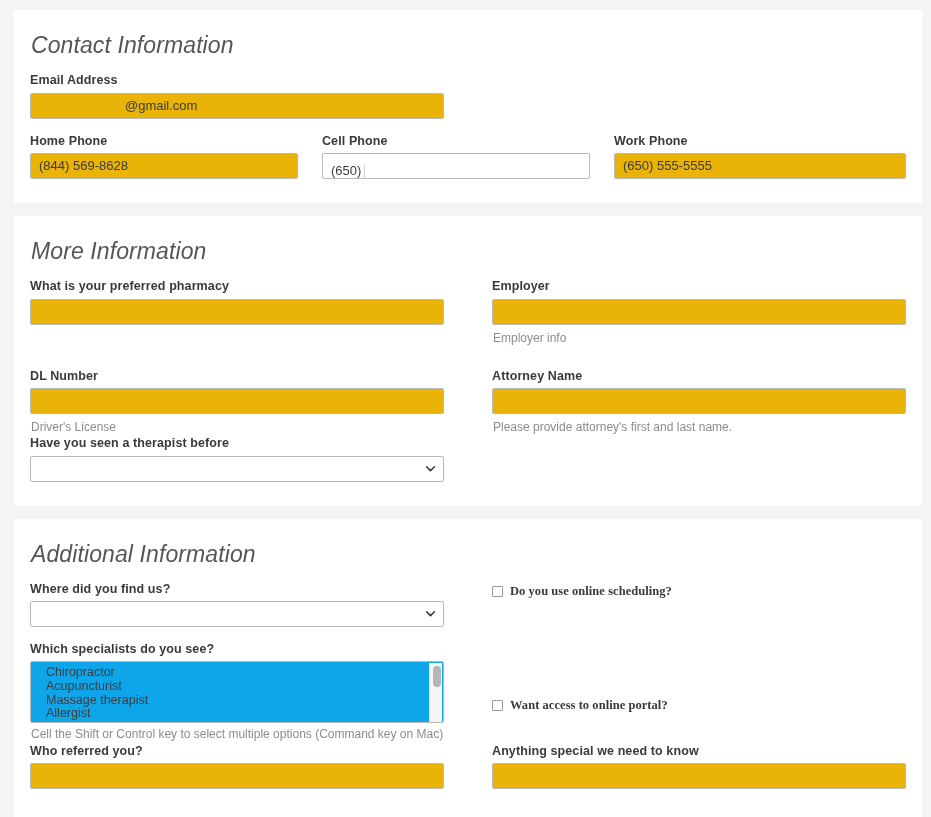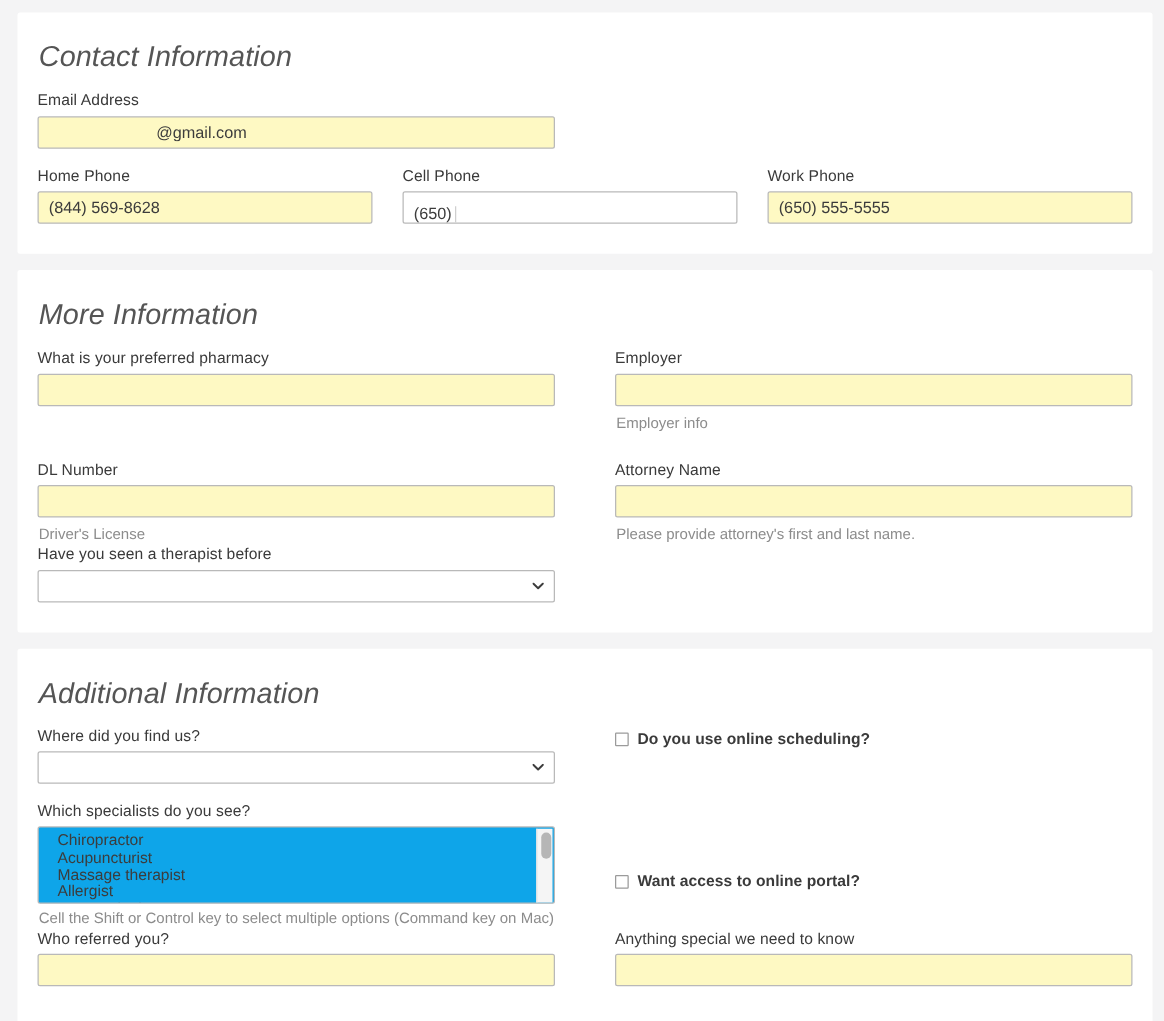--- a/index.html
+++ b/index.html
@@ -58,36 +58,36 @@
   .col-third {
     width: 33.3333%;
     padding-right: 24px;
   }
   .col-third.last-col { padding-right: 0; }
 
   label.field-label,
   .field-label {
     display: block;
     font-size: 12.5px;
-    font-weight: normal;
+    font-weight: bold;
     color: #3a3a3a;
     margin: 0 0 4px 0;
     letter-spacing: 0.1px;
     line-height: 1.3;
   }
 
   .input,
   input.input {
     display: block;
     width: 100%;
     height: 26px;
     padding: 2px 8px;
     border: 1px solid #b9b9b9;
     border-radius: 2px;
-    background: #fef9c3;
+    background: #eab308;
     font-family: "Liberation Sans", "DejaVu Sans", sans-serif;
     font-size: 13px;
     color: #3c3c3c;
     outline: none;
   }
   .input::placeholder { color: #9a9a9a; }
 
   .input.email-indent { padding-left: 94px; }
 
   .select-wrap { position: relative; width: 100%; }
@@ -179,20 +179,21 @@
     margin: 1px 7px 0 0;
     flex: 0 0 auto;
     cursor: pointer;
   }
   .cb-label {
     font-size: 12.5px;
     font-weight: bold;
     color: #3a3a3a;
     line-height: 1.1;
     letter-spacing: 0.05px;
+    font-family: Liberation Serif, serif;
   }
 
   .pad-top-4 { padding-top: 4px; }
 
   .caret {
     display: inline-block;
     width: 1px;
     height: 13px;
     background: #cfcfcf;
     vertical-align: -2px;

